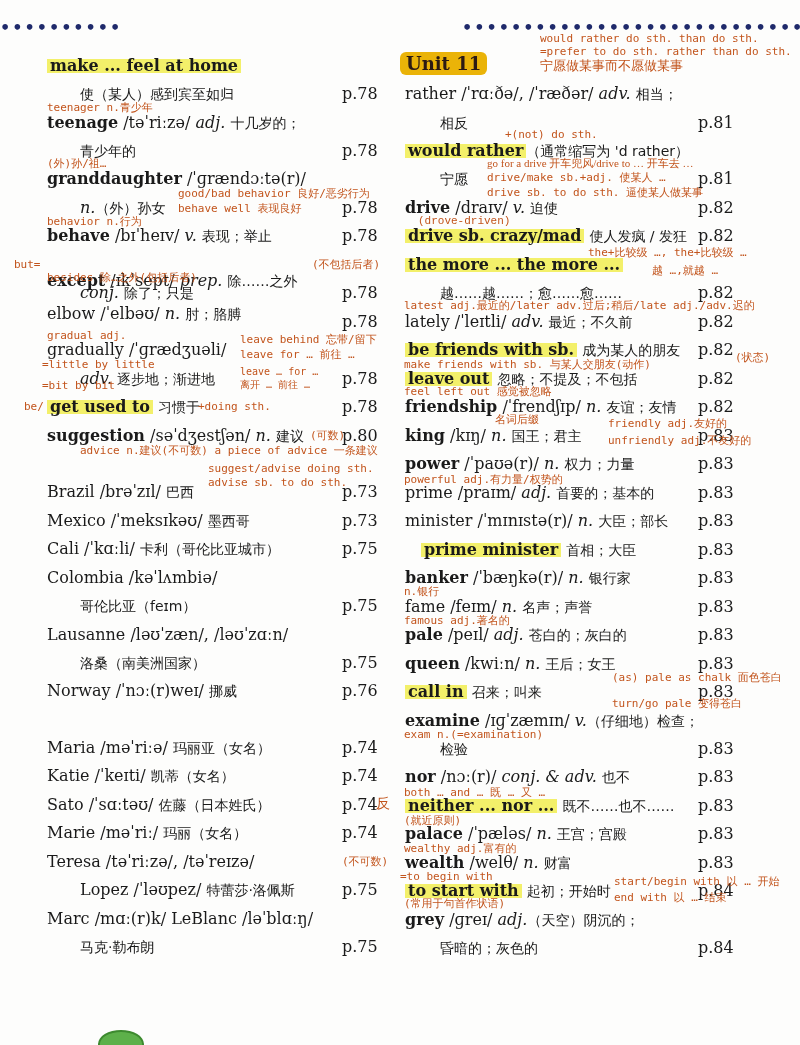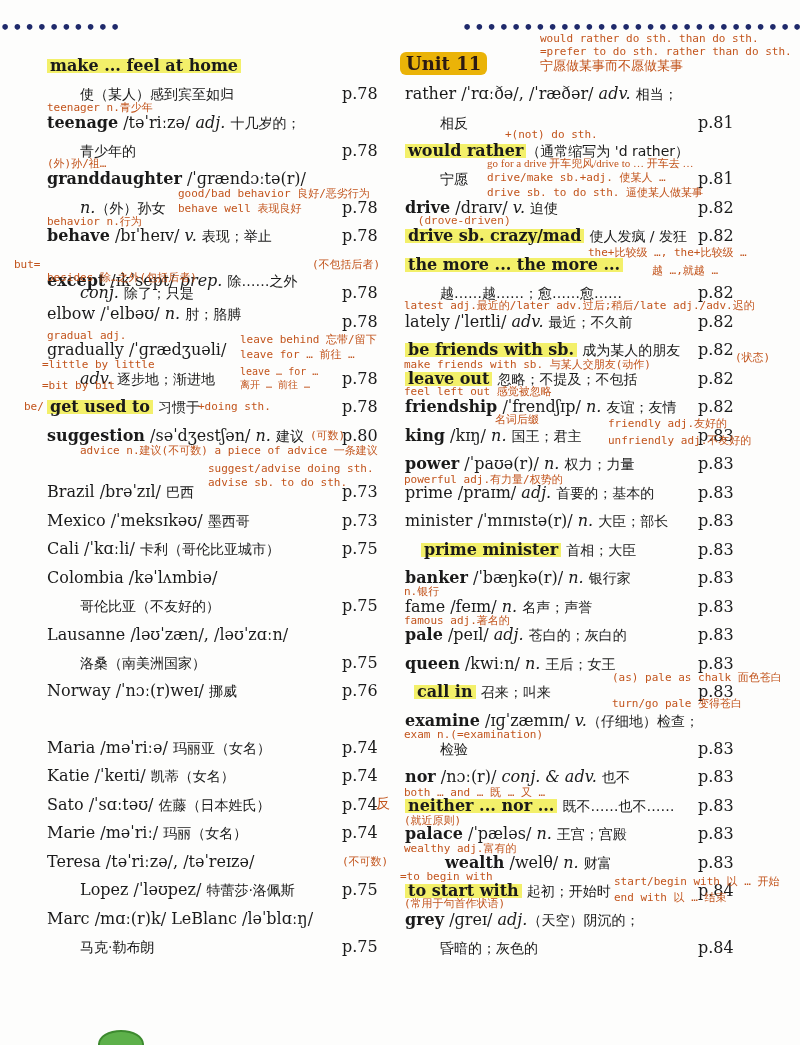--- a/index.html
+++ b/index.html
@@ -65,21 +65,21 @@
   <div class="e" style="left:47px;top:482px;"><span>Brazil</span> <span>/brəˈzɪl/</span> <span class="zh">巴西</span></div>
   <div class="pg" style="left:342px;top:482px;">p.73</div>
 
   <div class="e" style="left:47px;top:511px;"><span>Mexico</span> <span>/ˈmeksɪkəʊ/</span> <span class="zh">墨西哥</span></div>
   <div class="pg" style="left:342px;top:511px;">p.73</div>
 
   <div class="e" style="left:47px;top:539px;"><span>Cali</span> <span>/ˈkɑːli/</span> <span class="zh">卡利（哥伦比亚城市）</span></div>
   <div class="pg" style="left:342px;top:539px;">p.75</div>
 
   <div class="e" style="left:47px;top:568px;"><span>Colombia</span> <span>/kəˈlʌmbiə/</span></div>
-  <div class="e" style="left:80px;top:596px;"><span class="zh">哥伦比亚（不友好的）</span></div>
+  <div class="e" style="left:80px;top:596px;"><span class="zh">哥伦比亚（feɪm）</span></div>
   <div class="pg" style="left:342px;top:596px;">p.75</div>
 
   <div class="e" style="left:47px;top:625px;"><span>Lausanne</span> <span>/ləʊˈzæn/, /ləʊˈzɑːn/</span></div>
   <div class="e" style="left:80px;top:653px;"><span class="zh">洛桑（南美洲国家）</span></div>
   <div class="pg" style="left:342px;top:653px;">p.75</div>
 
   <div class="e" style="left:47px;top:681px;"><span>Norway</span> <span>/ˈnɔː(r)weɪ/</span> <span class="zh">挪威</span></div>
   <div class="pg" style="left:342px;top:681px;">p.76</div>
 
   <div class="e" style="left:47px;top:738px;"><span>Maria</span> <span>/məˈriːə/</span> <span class="zh">玛丽亚（女名）</span></div>
@@ -156,37 +156,37 @@
 
   <div class="e" style="left:405px;top:597px;"><span>fame</span> <span>/feɪm/</span> <span class="pos">n.</span> <span class="zh">名声；声誉</span></div>
   <div class="pg" style="left:698px;top:597px;">p.83</div>
 
   <div class="e" style="left:405px;top:625px;"><span class="hw">pale</span> <span>/peɪl/</span> <span class="pos">adj.</span> <span class="zh">苍白的；灰白的</span></div>
   <div class="pg" style="left:698px;top:625px;">p.83</div>
 
   <div class="e" style="left:405px;top:654px;"><span class="hw">queen</span> <span>/kwiːn/</span> <span class="pos">n.</span> <span class="zh">王后；女王</span></div>
   <div class="pg" style="left:698px;top:654px;">p.83</div>
 
-  <div class="e" style="left:414px;top:682px;"><span class="hw hl">call in</span> <span class="zh">召来；叫来</span></div>
+  <div class="e" style="left:405px;top:682px;"><span class="hw hl">call in</span> <span class="zh">召来；叫来</span></div>
   <div class="pg" style="left:698px;top:682px;">p.83</div>
 
   <div class="e" style="left:405px;top:711px;"><span class="hw">examine</span> <span>/ɪɡˈzæmɪn/</span> <span class="pos">v.</span><span class="zh">（仔细地）检查；</span></div>
   <div class="e" style="left:440px;top:739px;"><span class="zh">检验</span></div>
   <div class="pg" style="left:698px;top:739px;">p.83</div>
 
   <div class="e" style="left:405px;top:767px;"><span class="hw">nor</span> <span>/nɔː(r)/</span> <span class="pos">conj. &amp; adv.</span> <span class="zh">也不</span></div>
   <div class="pg" style="left:698px;top:767px;">p.83</div>
 
   <div class="e" style="left:405px;top:796px;"><span class="hw hl">neither ... nor ...</span> <span class="zh">既不……也不……</span></div>
   <div class="pg" style="left:698px;top:796px;">p.83</div>
 
   <div class="e" style="left:405px;top:824px;"><span class="hw">palace</span> <span>/ˈpæləs/</span> <span class="pos">n.</span> <span class="zh">王宫；宫殿</span></div>
   <div class="pg" style="left:698px;top:824px;">p.83</div>
 
-  <div class="e" style="left:405px;top:853px;margin-left:40px;"><span class="hw">wealth</span> <span>/welθ/</span> <span class="pos">n.</span> <span class="zh">财富</span></div>
+  <div class="e" style="left:405px;top:853px;"><span class="hw">wealth</span> <span>/welθ/</span> <span class="pos">n.</span> <span class="zh">财富</span></div>
   <div class="pg" style="left:698px;top:853px;">p.83</div>
 
   <div class="e" style="left:405px;top:881px;"><span class="hw hl">to start with</span> <span class="zh">起初；开始时</span></div>
   <div class="pg" style="left:698px;top:881px;">p.84</div>
 
   <div class="e" style="left:405px;top:910px;"><span class="hw">grey</span> <span>/ɡreɪ/</span> <span class="pos">adj.</span><span class="zh">（天空）阴沉的；</span></div>
   <div class="e" style="left:440px;top:938px;"><span class="zh">昏暗的；灰色的</span></div>
   <div class="pg" style="left:698px;top:938px;">p.84</div>
 </div>
 

